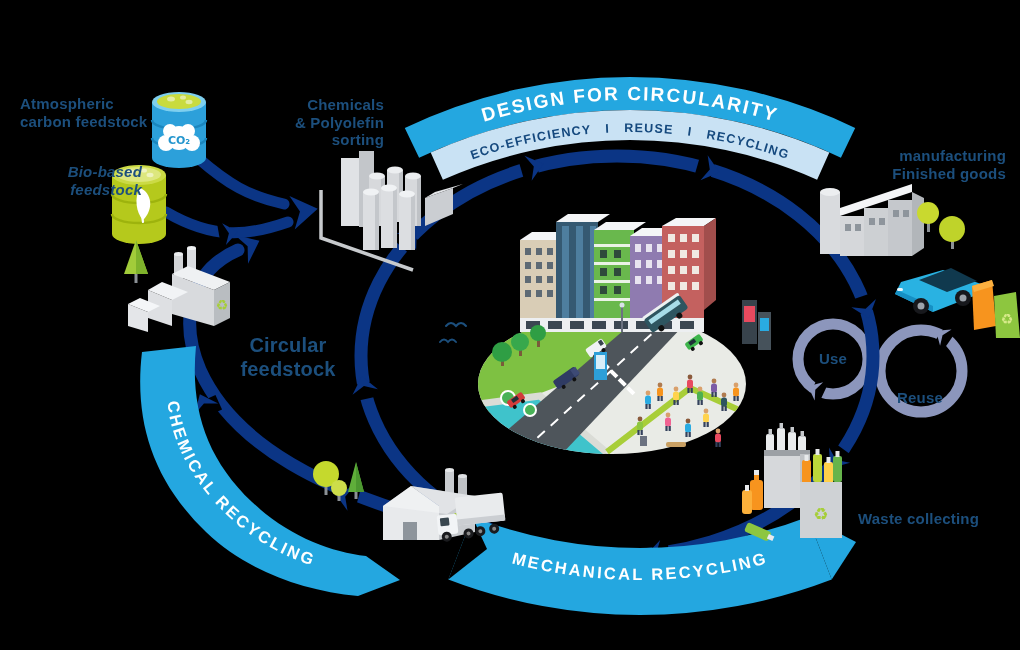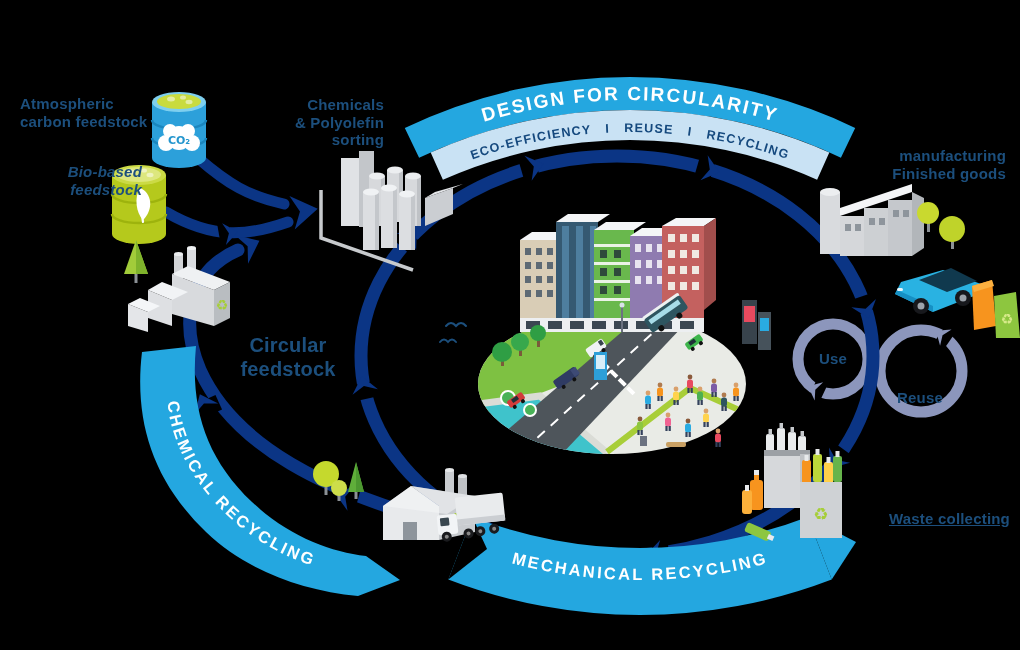--- a/index.html
+++ b/index.html
@@ -597,21 +597,21 @@
   <span>sorting</span>
 </div>
 <div class="lbl" style="left:856px;top:147px;width:150px;">
   <span>manufacturing</span>
   <span>Finished goods</span>
 </div>
 <div class="lbl" style="left:215px;top:334px;width:146px;text-align:center;font-size:20px;">
   <span>Circular</span>
   <span>feedstock</span>
 </div>
-<div class="lbl" style="left:858px;top:510px;width:152px;text-align:right;text-decoration:underline;">
+<div class="lbl" style="left:858px;top:510px;width:152px;text-align:left;">
   <span>Waste collecting</span>
 </div>
 <div class="lbl" style="left:812px;top:350px;width:42px;text-align:center;">
   <span>Use</span>
 </div>
 <div class="lbl" style="left:888px;top:363px;width:64px;text-align:center;margin-top:26px;">
   <span>Reuse</span>
 </div>
 </div>
 

